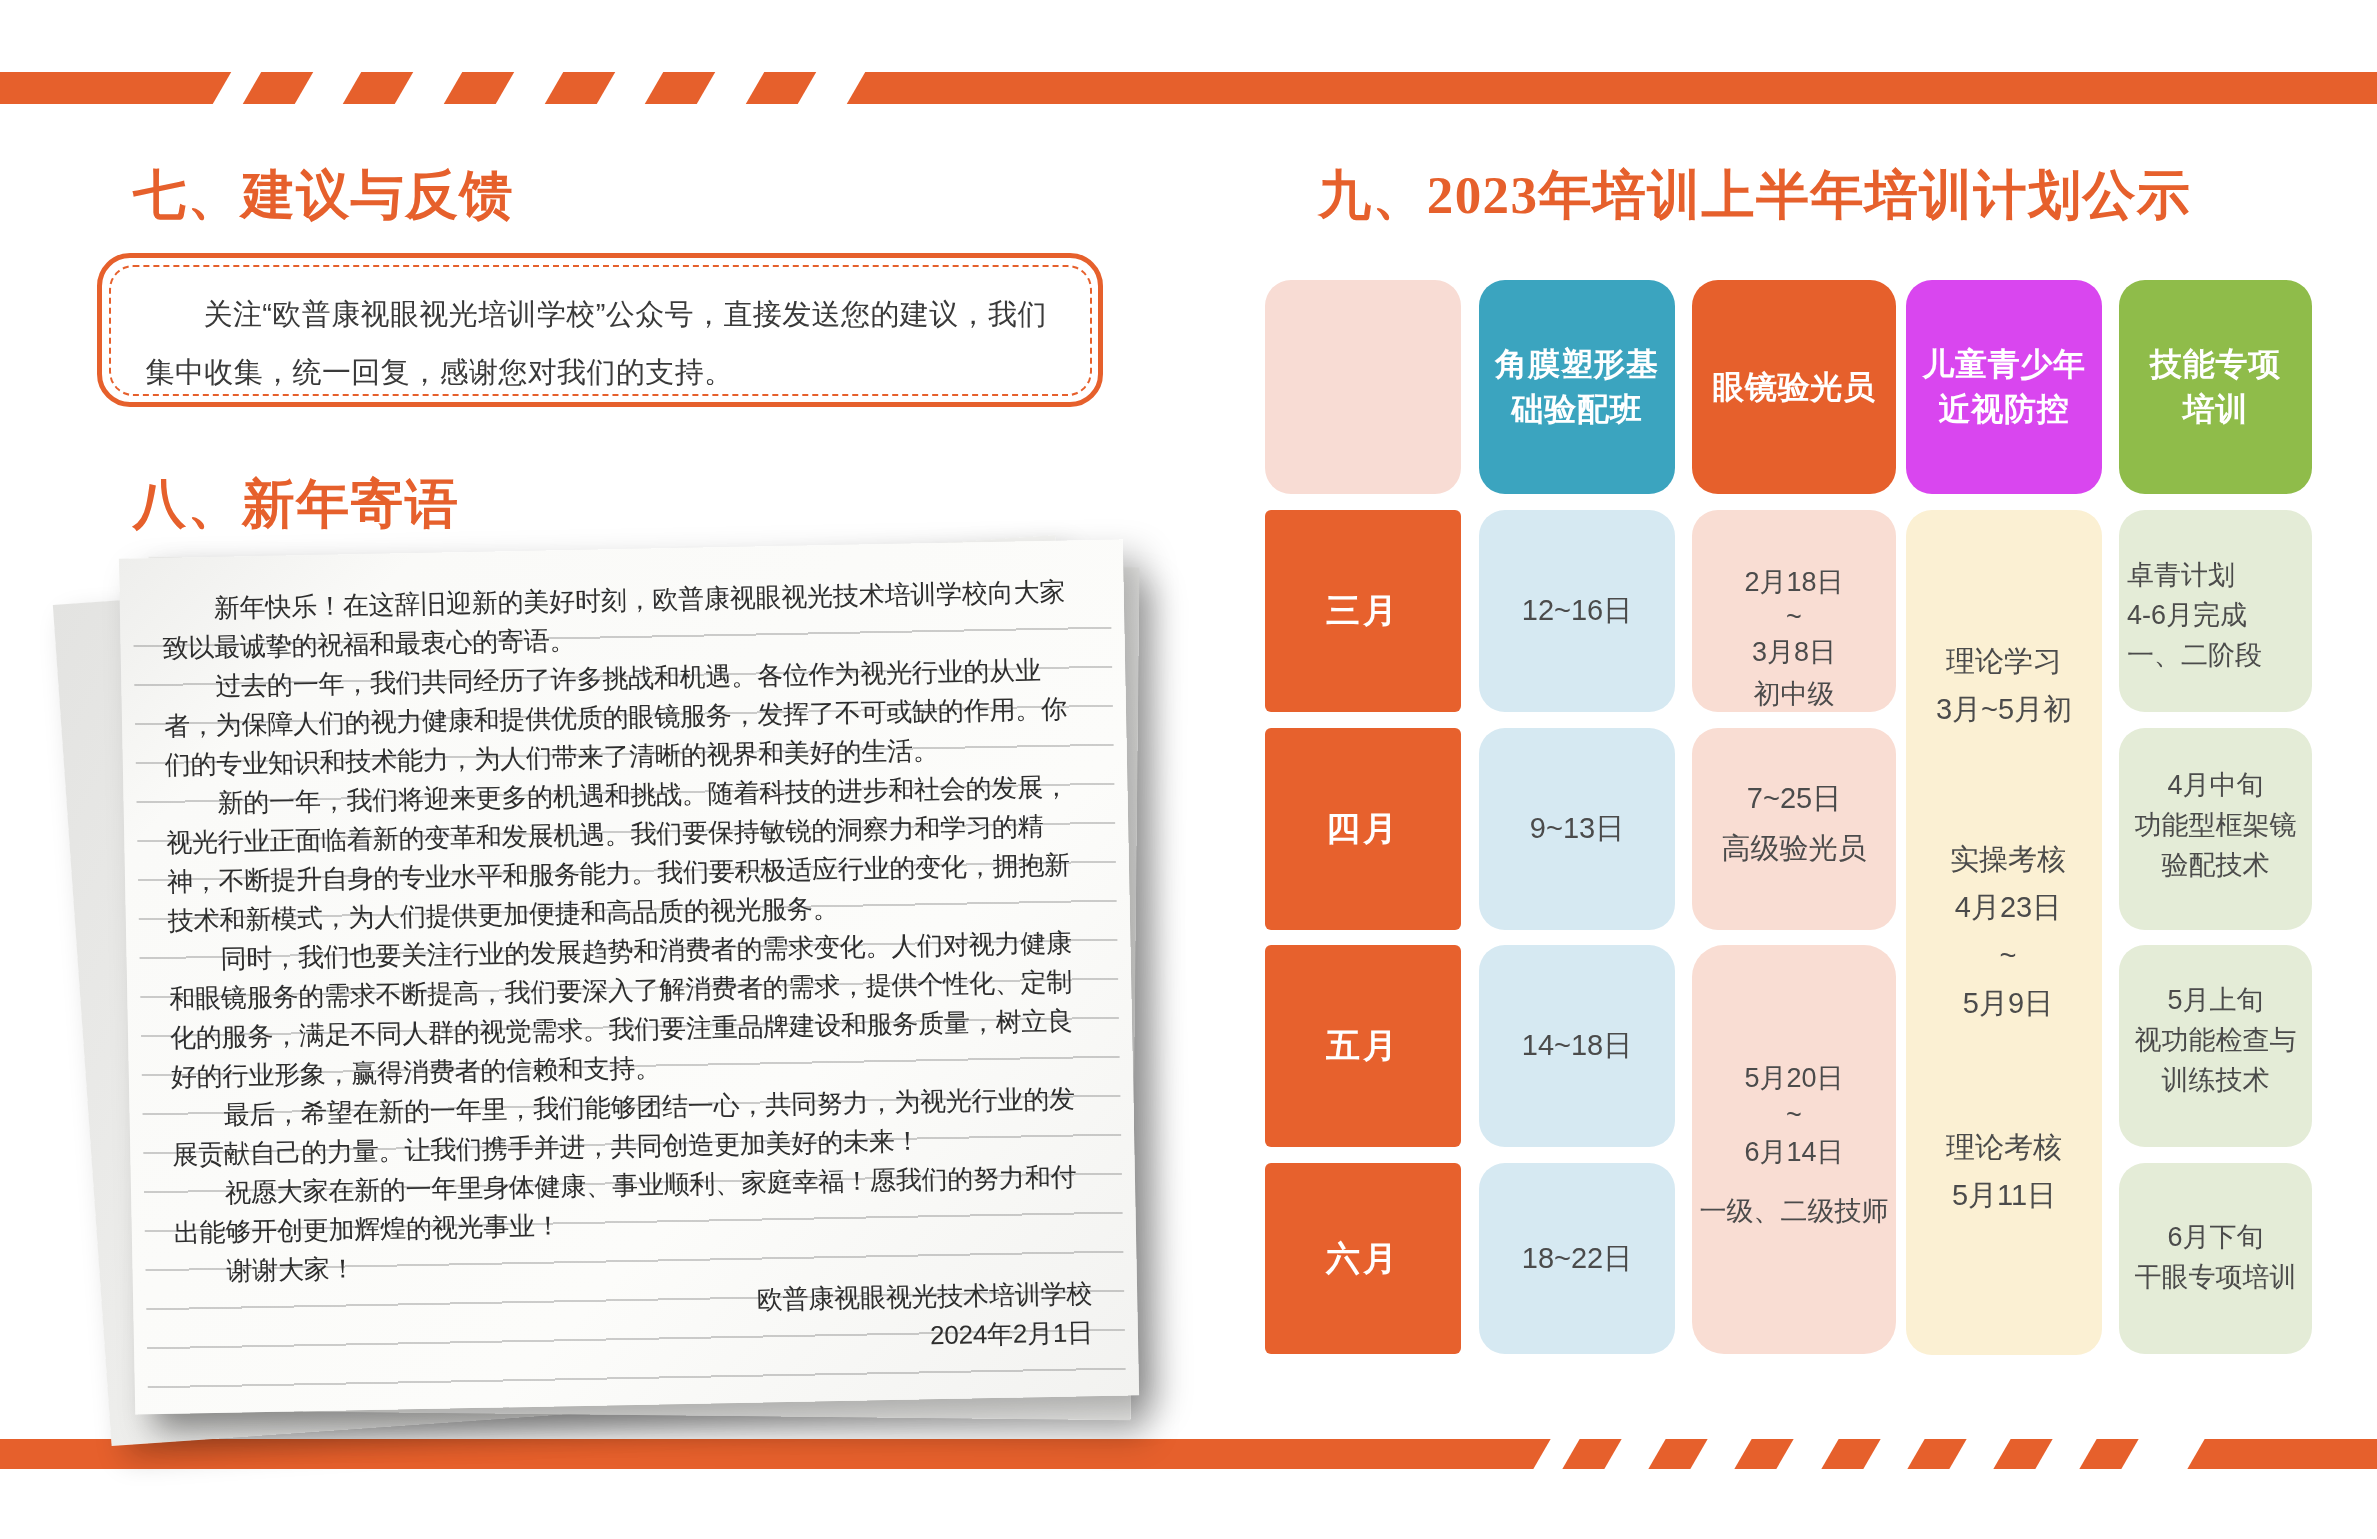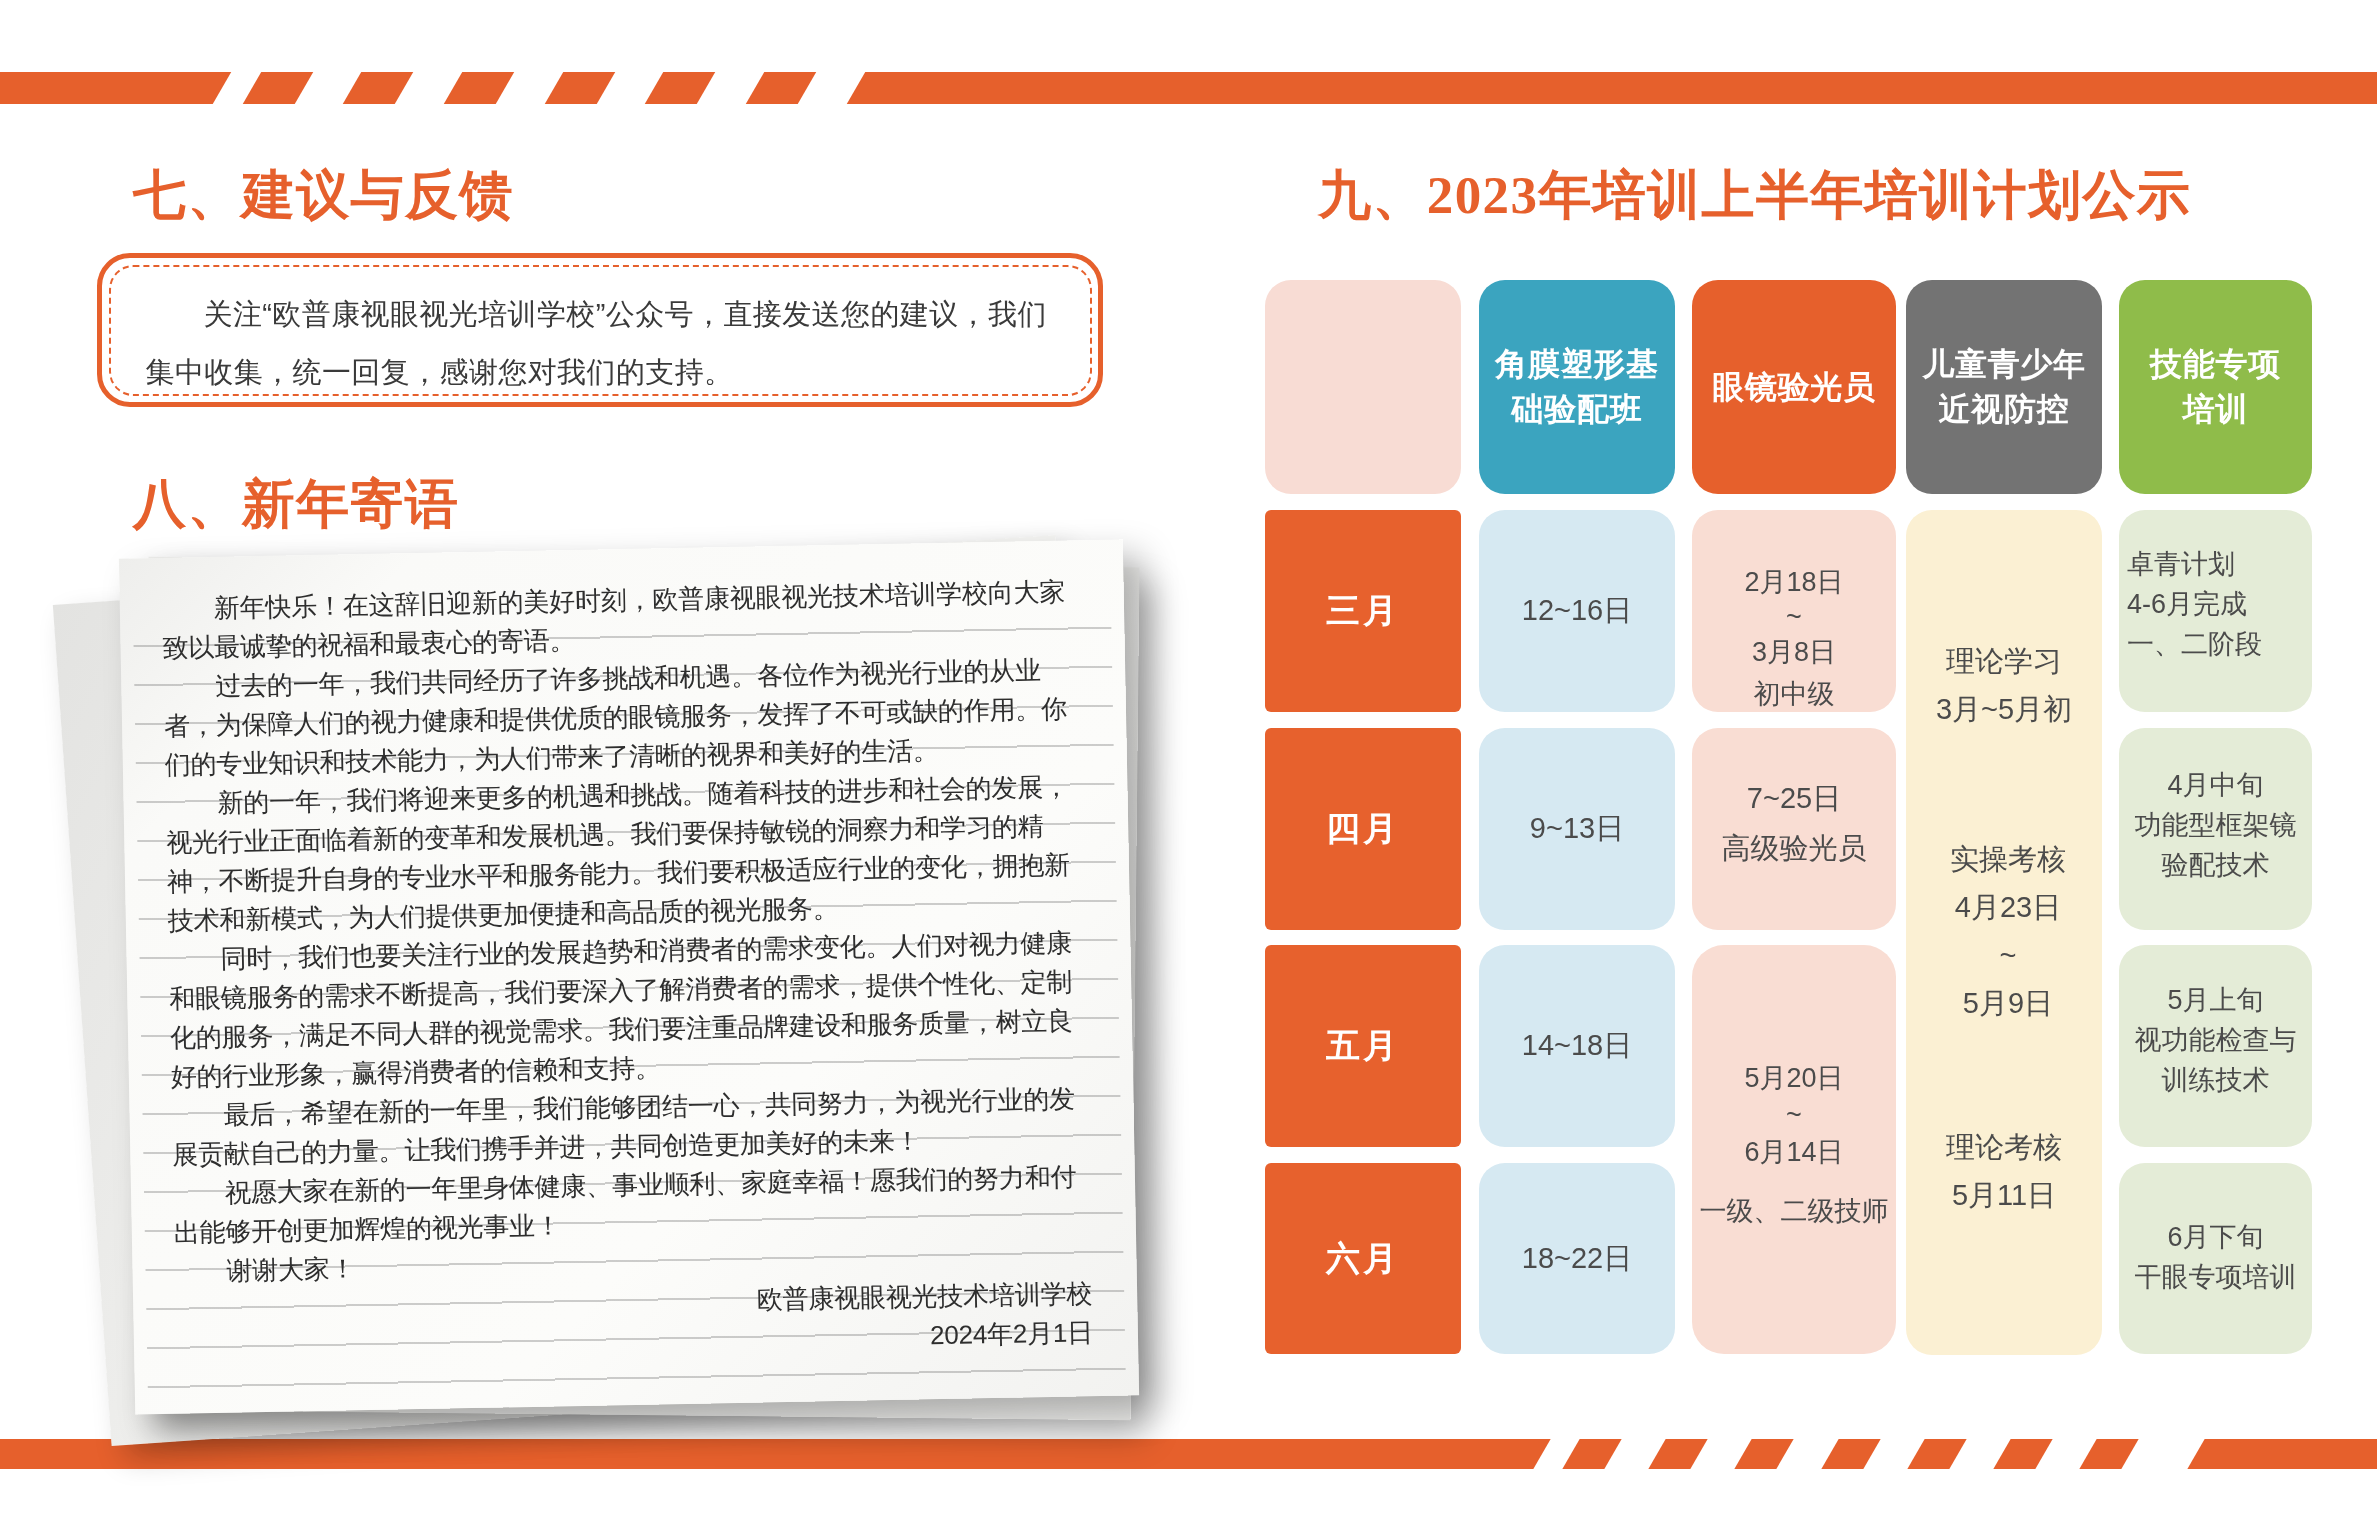--- a/index.html
+++ b/index.html
@@ -80,21 +80,21 @@
     display:flex; align-items:center; justify-content:center;
     color:#ffffff; font-size:34px; font-weight:bold; letter-spacing:2.9px;border-radius:6px;
   }
   .body-cell { color:#4b4b4b; font-size:29px; }
   .center-flex { display:flex; align-items:center; justify-content:center; }
   .stack { position:absolute; left:0; right:0; text-align:center; }
 
   .c-month   { background:#E7612D; }
   .c-teal    { background:#3BA4BF; }
   .c-orange  { background:#E6602C; }
-  .c-yellow  { background:#737373; }
+  .c-yellow  { background:#d946ef; }
   .c-green   { background:#8FBC4A; }
   .c-blank   { background:#F8DCD4; }
   .c-lblue   { background:#D6E9F2; }
   .c-pink    { background:#F9DDD3; }
   .c-cream   { background:#FBF0D3; }
   .c-pgreen  { background:#E4ECD7; }
 
   
   .col1 { left:1265px; width:196px; }
   .col2 { left:1479px; width:196px; }
@@ -112,21 +112,21 @@
 
   .optom-r1 { top:55px; line-height:35px; font-size:27px; }
   .optom-r1 .gap-line { margin-top:7.2px; }
   .optom-r2 { top:45px; line-height:50px; }
   .tech-cell .stack { line-height:37px; font-size:27px; top:115px; }
   .tech-cell .gap-line { margin-top:22px; }
   .kids-group { position:absolute; left:0; right:0; text-align:center; line-height:48px; font-size:29px; }
   .kg1 { top:127px; } .kg2 { top:325px;padding-left:8px; } .kg3 { top:613px; }
   .skill-stack { line-height:40px; font-size:27px; }
   .skill-left { text-align:left; padding-left:33px; }
-  .s1 { top:34px;padding-left:8px; } .s2 { top:37px; } .s3 { top:35px; } .s4 { top:54px; }
+  .s1 { top:45px;padding-left:8px; } .s2 { top:37px; } .s3 { top:35px; } .s4 { top:54px; }
 </style>
 </head>
 <body>
 
 <div id="stage">
 
   <div class="band band-top">
     <div class="seg" style="left:-21.6px;width:244px;"></div>
     <div class="seg" style="left:252px;width:52px;"></div>
     <div class="seg" style="left:352px;width:52px;"></div>

